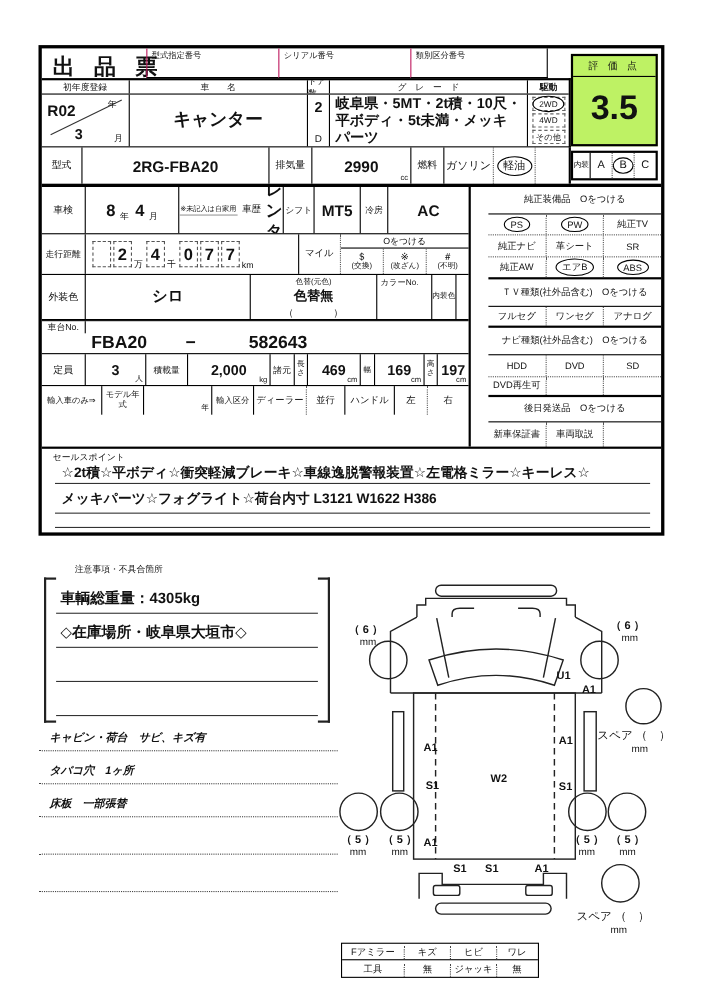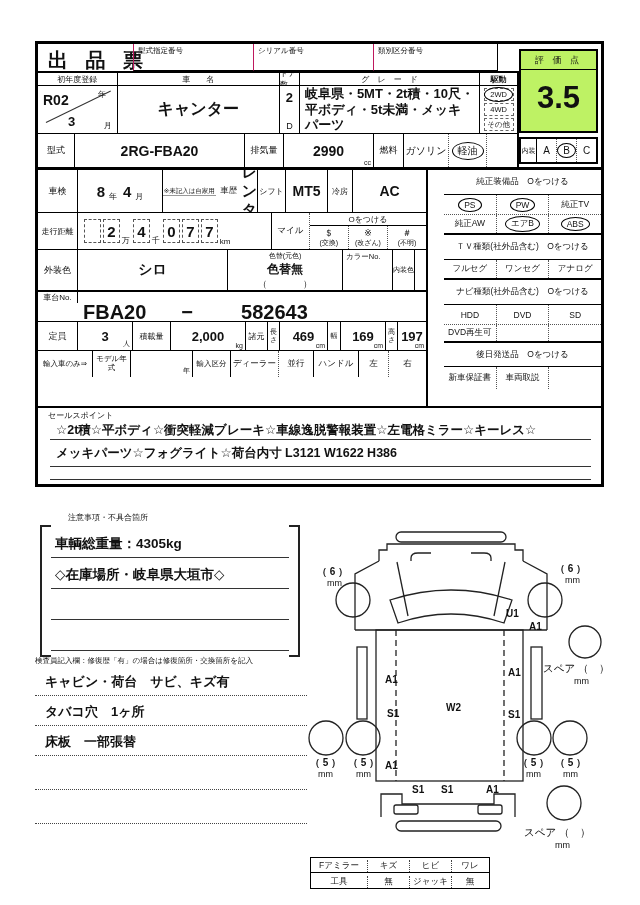--- a/index.html
+++ b/index.html
@@ -85,21 +85,21 @@
 .mile-cell:last-child { border-right:none; }
 
 .ccc { flex-direction:column; padding:1px 0; justify-content:flex-start; }
 .cc-lbl { font-size:7px; }
 .cc-val { font-size:12px; font-weight:bold; }
 .cc-par { font-size:9px; }
 .cn-cell { align-items:flex-start; justify-content:flex-start; padding:2px 0 0 3px; font-size:7.5px; }
 .ic-lbl { font-size:7px; line-height:1.1; text-align:center; }
 
 .chassisc { justify-content:flex-start; border-right:none; }
-.chassisc span { font-weight:bold; font-size:20px; }
+.chassisc span { font-weight:bold; font-size:16px; }
 .vlbl { line-height:1.15; text-align:center; }
 
 .mid-right { width:173px; display:flex; flex-direction:column;margin-left:16px; }
 .p-title { border-bottom:1px solid #000; font-size:8.5px; display:flex; align-items:center; justify-content:center; }
 .p-row { display:flex; border-bottom:1px dotted #555; }
 .p-row:last-child, .sec-end { border-bottom:2px solid #000; }
 .p-cell { flex:1; border-right:1px dotted #555; display:flex; align-items:center; justify-content:center; font-size:8.5px; }
 .p-cell:last-child { border-right:none; }
 .h25{height:25px}.h24{height:24px}.h22{height:22px}.h20{height:20px}.h18{height:18px}
 
@@ -116,21 +116,21 @@
 .notes-body::before { content:""; position:absolute; left:0; top:0; width:9px; height:100%;
   border:2px solid #222; border-right:none; }
 .notes-body::after { content:""; position:absolute; right:0; top:0; width:9px; height:100%;
   border:2px solid #222; border-left:none; }
 .n-line { margin:0 11px; border-bottom:1px solid #333; height:31px; display:flex; align-items:flex-end;
   padding:0 2px 4px 4px; font-weight:bold; font-size:13.5px; }
 
 .inspector { position:absolute; left:35px; top:656px; width:272px; }
 .insp-lbl { font-size:7.5px; height:13px; }
 .i-line { border-bottom:1.5px dotted #444; display:flex; align-items:flex-end;
-  padding:0 0 4px 10px; font-weight:bold; font-size:13px; }
+  padding:0 0 4px 10px; font-weight:bold; font-size:10px;font-style:italic; }
 .il1{height:27px}.il2{height:30px}.il3{height:30px}.il4{height:34px}.il5{height:34px}
 
 .diagram { position:absolute; left:303px; top:526px; width:312px; height:335px; }
 
 .mirror { position:absolute; left:310px; top:857px; width:180px; border:1.5px solid #000; }
 .mt-row { display:flex; height:15px;align-items:flex-end; }
 .mt-row:first-child { border-bottom:1px solid #000; }
 .mt-cell { display:flex; align-items:center; justify-content:center; font-size:8.5px; border-left:1px dotted #444; }
 .mt-cell:first-child { border-left:none; }
 .mc1{width:56px}.mc2{width:42px}.mc3{width:42px}.mc4{width:37px}
@@ -340,20 +340,25 @@
         <div class="p-title h25">純正装備品　Oをつける</div>
         <div class="p-row h20">
           <div class="p-cell">
               <span class="circled">PS</span>
             </div>
           <div class="p-cell">
               <span class="circled">PW</span>
             </div>
           <div class="p-cell">純正TV</div>
         </div>
+        <div class="p-row h20">
+          <div class="p-cell">純正ナビ</div>
+          <div class="p-cell">革シート</div>
+          <div class="p-cell">SR</div>
+        </div>
         <div class="p-row h20 sec-end">
           <div class="p-cell">純正AW</div>
           <div class="p-cell">
               <span class="circled">エアB</span>
             </div>
           <div class="p-cell">
               <span class="circled">ABS</span>
             </div>
         </div>
         <div class="p-title h25">ＴＶ種類(社外品含む)　Oをつける</div>
@@ -394,21 +399,20 @@
     <div class="notes-lbl">注意事項・不具合箇所</div>
     <div class="notes-body">
       <div class="n-line">車輌総重量：4305kg</div>
       <div class="n-line">◇在庫場所・岐阜県大垣市◇</div>
       <div class="n-line"></div>
       <div class="n-line"></div>
     </div>
   </div>
 
   <div class="inspector">
-    <div class="insp-lbl">検査員記入欄：修復歴「有」の場合は修復箇所・交換箇所を記入</div>
     <div class="i-line il1">キャビン・荷台　サビ、キズ有</div>
     <div class="i-line il2">タバコ穴　1ヶ所</div>
     <div class="i-line il3">床板　一部張替</div>
     <div class="i-line il4"></div>
     <div class="i-line il5"></div>
   </div>
 
   <div class="diagram">
     <svg width="312" height="335" viewBox="0 0 312 335" xmlns="http://www.w3.org/2000/svg">
       <g fill="none" stroke="#222" stroke-width="1.3">

